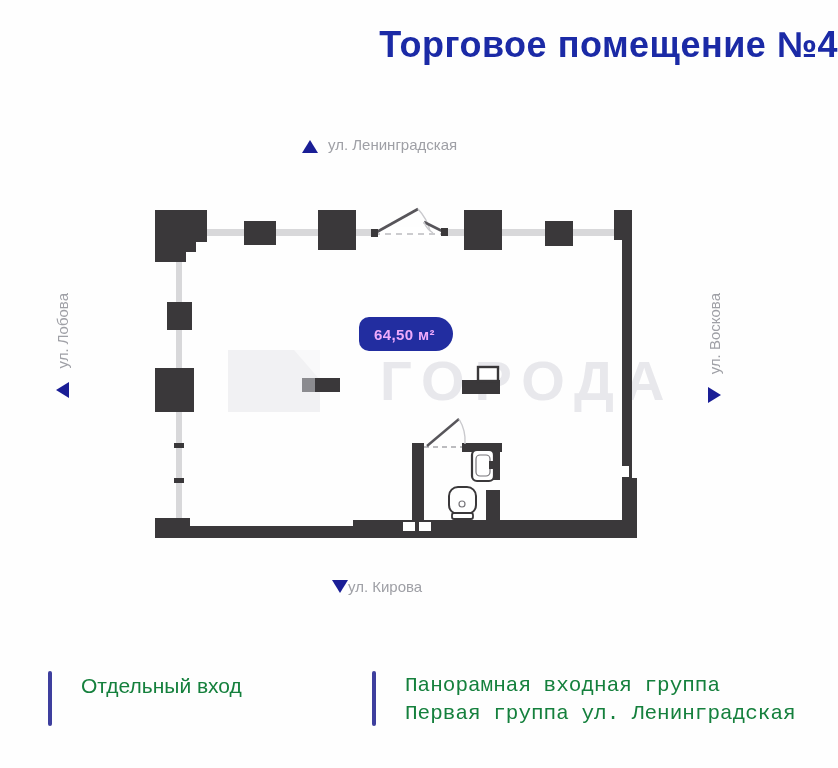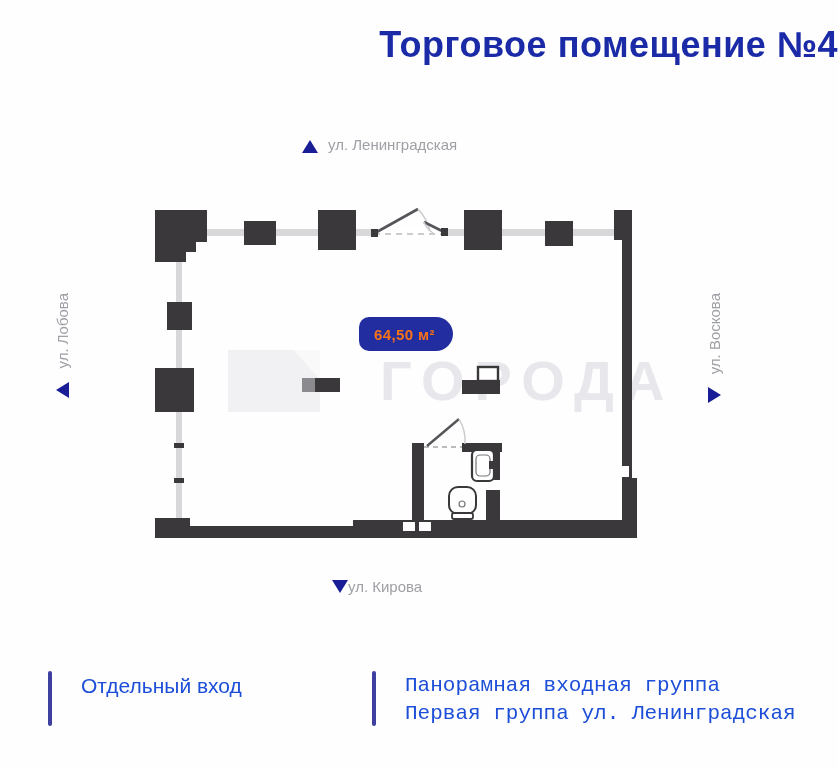--- a/index.html
+++ b/index.html
@@ -44,31 +44,31 @@
     position:absolute; left:380px; top:348px; z-index:1;
     font-size:56px; font-weight:700; color:#e8e8ec; letter-spacing:10px;
     white-space:nowrap;
   }
   
   .plan-svg { position:absolute; left:0; top:0; z-index:2; }
   
   .area-badge {
     position:absolute; left:359px; top:317px; z-index:5;
     min-width:94px; height:34px; padding:0 16px 0 13px;
-    background:#222da0; color:#f97316;
+    background:#222da0; color:#f0abfc;
     border-radius:10px 17px 17px 10px;
     display:flex; align-items:center; justify-content:center;
     font-size:15px; font-weight:700; letter-spacing:0.4px;
   }
   
   .feature { position:absolute; top:671px; display:flex; gap:29px; z-index:3; }
   .feature-left  { left:48px; }
   .feature-right { left:372px;font-family:Liberation Mono, monospace; }
   .feature-bar { width:4px; height:55px; background:#3e3f9e; border-radius:2px; }
-  .feature-lines { font-size:21px; line-height:28px; color:#1d4ed8; font-weight:400; padding-top:1px; }
+  .feature-lines { font-size:21px; line-height:28px; color:#15803d; font-weight:400; padding-top:1px; }
 </style>
 </head>
 <body>
 
 <div class="canvas">
 
   <div class="page-title">Торговое помещение №4</div>
 
   <div class="street-top">
     <span class="tri tri-up"></span>

